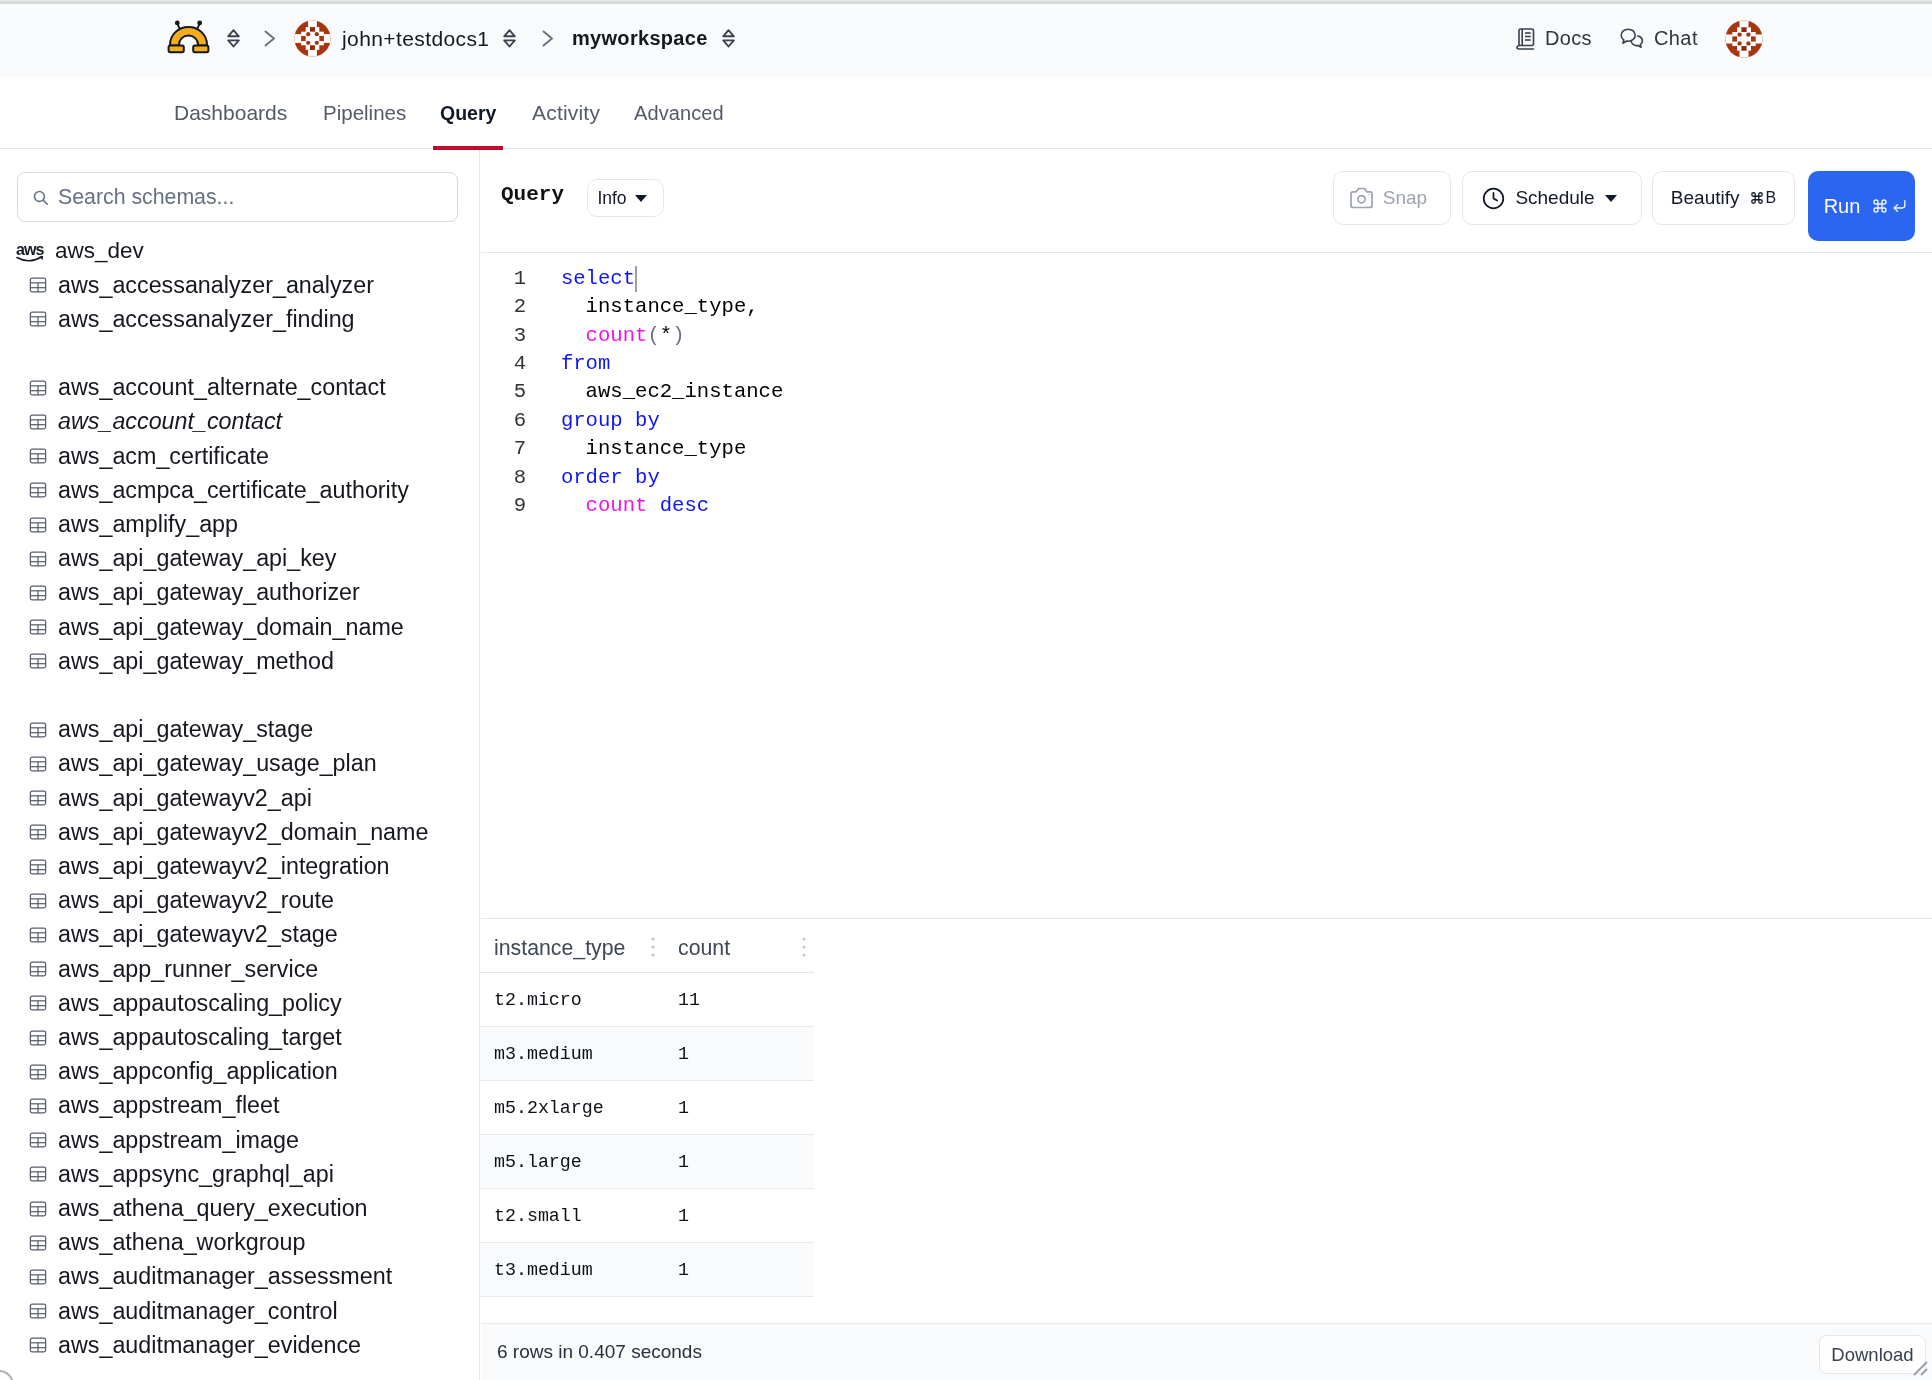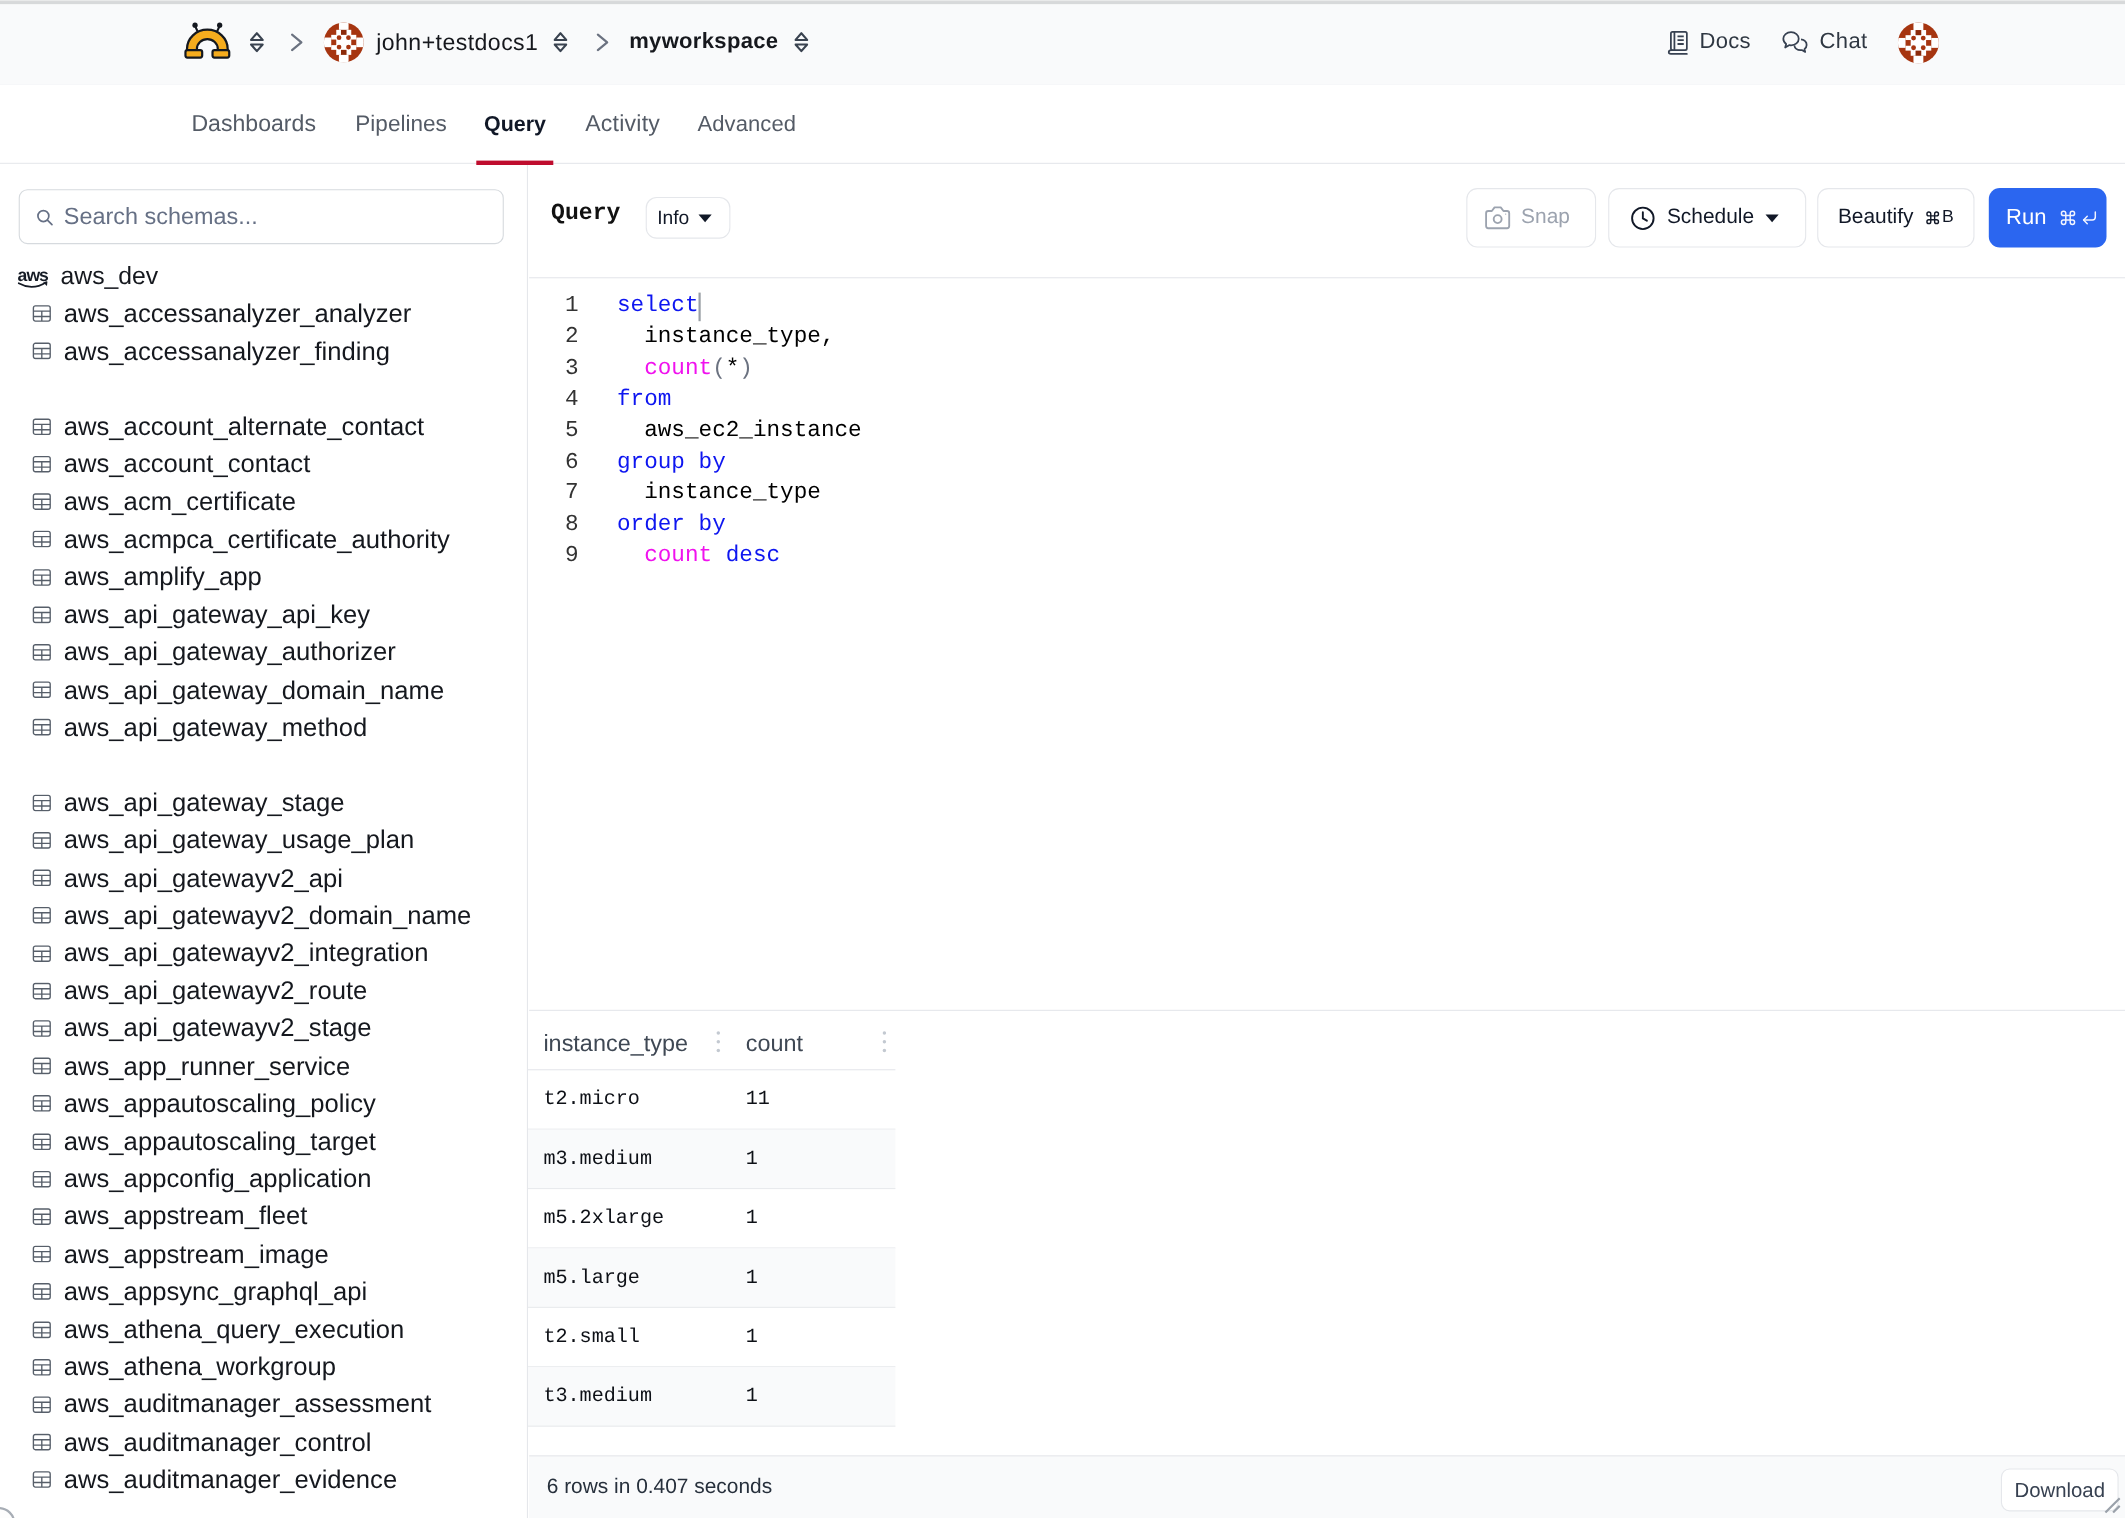--- a/index.html
+++ b/index.html
@@ -22,21 +22,21 @@
   .sideitem { position:absolute; height:34.2px; font-size:23.3px; color:#15181e; display:flex; align-items:center; }
 
   
   #toolbar-border { left:481px; top:252px; width:1451px; height:1px; background:#e5e7eb; }
   #qtitle { left:501px; top:183px; font-family:"Liberation Mono", monospace; font-size:21px; font-weight:700; color:#111; }
   .btn { position:absolute; display:flex; align-items:center; justify-content:center; background:#fff; border:1px solid #e5e7eb; border-radius:10px; color:#111827; }
   #infobtn { left:587px; top:179px; width:77px; height:38px; font-size:17.5px; gap:8px; padding-right:7px; }
   #snapbtn { left:1333px; top:171px; width:118px; height:54px; font-size:19px; color:#9ca3af; gap:9px; padding-right:8px; }
   #schedbtn { left:1462px; top:171px; width:180px; height:54px; font-size:19px; gap:10px; padding-right:5px; }
   #beautbtn { left:1652px; top:171px; width:143px; height:54px; font-size:19px; gap:10px; }
-  #runbtn { left:1808px; top:171px; width:107px; height:54px; background:#2b66f0; border:none; color:#fff; font-size:20px; gap:10px; padding-left:9px; }
+  #runbtn { left:1808px; top:171px; width:107px; height:70px; background:#2b66f0; border:none; color:#fff; font-size:20px; gap:10px; padding-left:9px; }
   .caret { width:0; height:0; border-left:6px solid transparent; border-right:6px solid transparent; border-top:7px solid #111827; }
 
   
   #editor { left:481px; top:253px; width:1451px; height:665px; }
   .codeline { position:absolute; left:0; width:100%; height:28.4px; line-height:28.4px; font-family:"Liberation Mono", monospace; font-size:20.6px; white-space:pre; color:#000; }
   .gut { position:absolute; width:45px; text-align:right; font-family:"Liberation Mono", monospace; font-size:20.6px; line-height:28.4px; color:#333; }
   .kw { color:#0e16f0; }
   .fn { color:#f012ee; }
   .pr { color:#6b7280; }
 
@@ -190,21 +190,21 @@
     </div>
 <div class="sideitem" style="left:29px; top:370.7px; width:450px; gap:11px;">
       <svg width="18" height="16" viewBox="0 0 24 22" fill="none" stroke="#575f6a" stroke-width="1.7">
         <rect x="1.5" y="1.5" width="21" height="19" rx="2.5"></rect>
         <path d="M1.5 8h21"></path>
         <path d="M1.5 14.7h21"></path>
         <path d="M12 8V20.5"></path>
       </svg>
       <span>aws_account_alternate_contact</span>
     </div>
-<div class="sideitem" style="left:29px; top:404.9px; width:450px; gap:11px;">
+<div class="sideitem" style="left:29px; top:404.9px; width:450px; gap:11px;font-style:italic;">
       <svg width="18" height="16" viewBox="0 0 24 22" fill="none" stroke="#575f6a" stroke-width="1.7">
         <rect x="1.5" y="1.5" width="21" height="19" rx="2.5"></rect>
         <path d="M1.5 8h21"></path>
         <path d="M1.5 14.7h21"></path>
         <path d="M12 8V20.5"></path>
       </svg>
       <span>aws_account_contact</span>
     </div>
 <div class="sideitem" style="left:29px; top:439.1px; width:450px; gap:11px;">
       <svg width="18" height="16" viewBox="0 0 24 22" fill="none" stroke="#575f6a" stroke-width="1.7">

